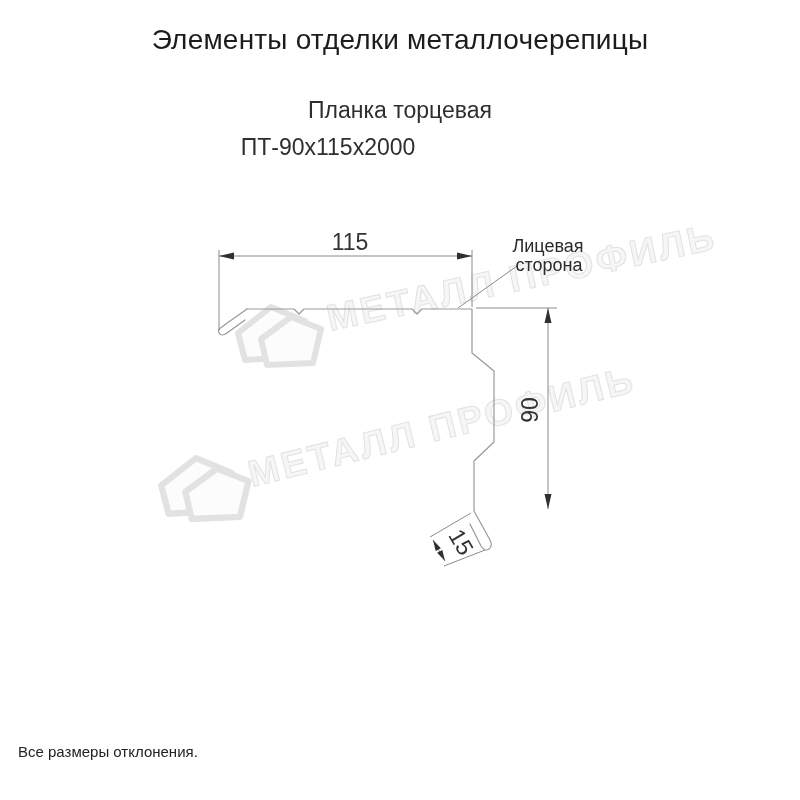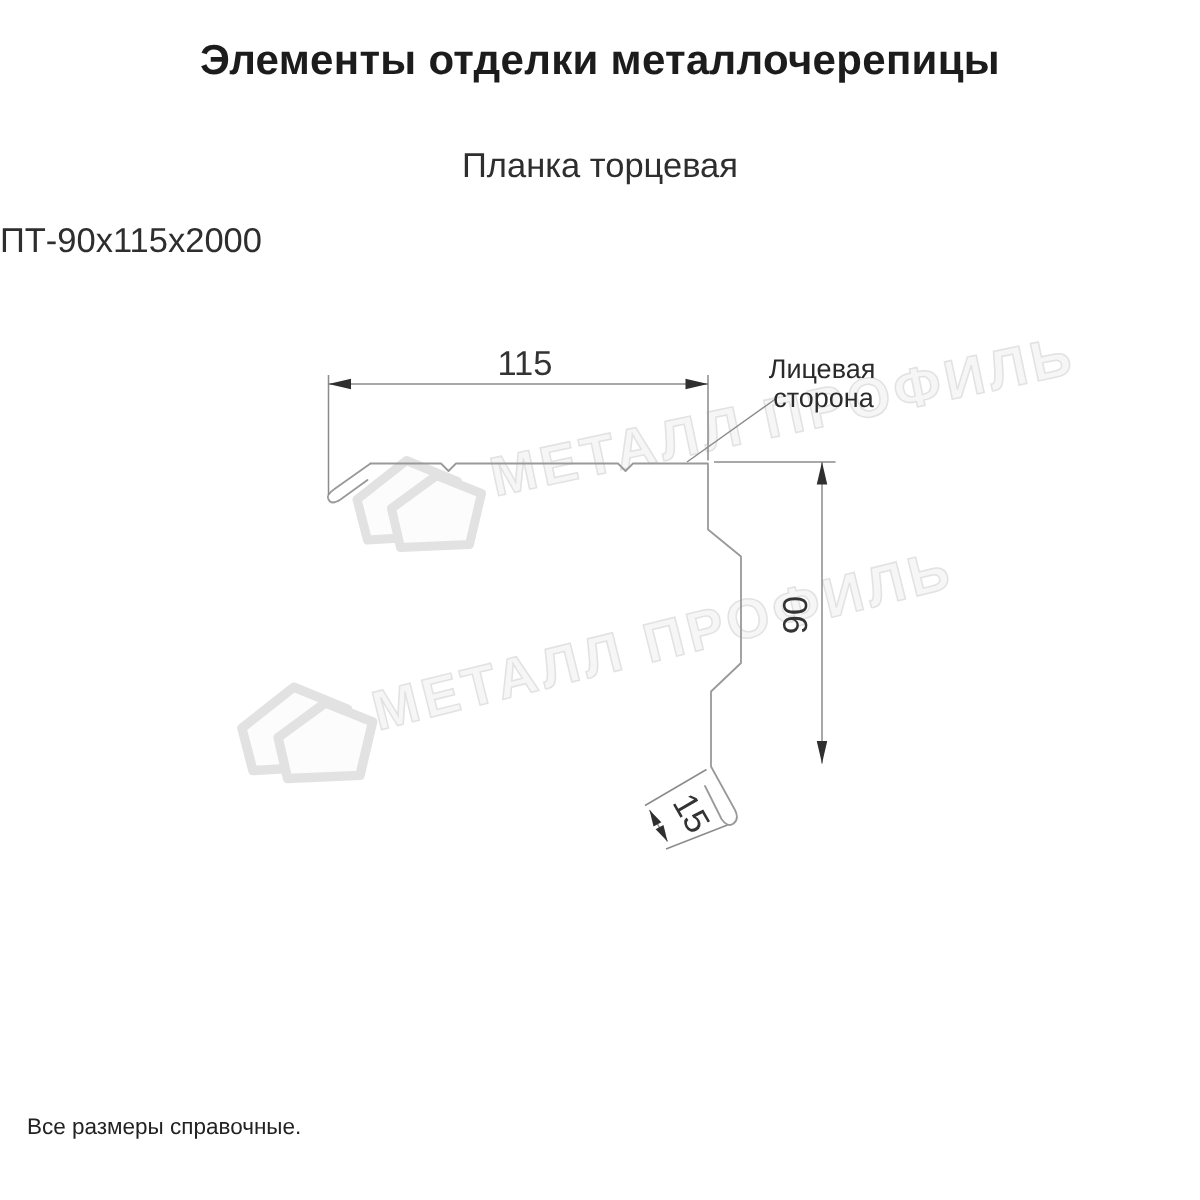--- a/index.html
+++ b/index.html
@@ -2,29 +2,29 @@
 <html><head>
 <meta charset="utf-8">
 <style>
   html,body{margin:0;padding:0;}
   body{
     width:800px;height:800px;position:relative;background:#ffffff;overflow:hidden;
     font-family:"Liberation Sans","DejaVu Sans",sans-serif;
   }
   .page-title{
     position:absolute;top:24px;left:0;width:800px;text-align:center;
-    font-size:28px;color:#1c1c1c;letter-spacing:.2px;font-weight:bold;
+    font-size:28px;color:#1c1c1c;letter-spacing:.2px;
   }
   .product-name{
     position:absolute;top:97px;left:0;width:800px;text-align:center;
     font-size:23px;color:#2e2e2e;
   }
   .product-sku{
-    position:absolute;top:134px;left:0;width:656px;text-align:left;
-    font-size:23px;color:#2e2e2e;margin-top:13px;
+    position:absolute;top:134px;left:0;width:656px;text-align:center;
+    font-size:23px;color:#2e2e2e;
   }
   .drawing{position:absolute;top:0;left:0;}
   svg text{font-family:"Liberation Sans","DejaVu Sans",sans-serif;}
   .dim-text{font-size:23px;}
   .face-label{font-size:18px;}
   .wm-text{font-size:37px;font-weight:bold;letter-spacing:3px;}
   .footer{
     position:absolute;left:18px;top:741px;font-size:15px;color:#222222;line-height:21px;
   }
 </style>
@@ -106,14 +106,14 @@
   </g>
 
   <g>
     <line x1="517" y1="266" x2="458" y2="308" stroke-width="1" stroke="#8b8b8b"></line>
     <text class="face-label" x="548" y="252" text-anchor="middle" fill="#2a2a2a">Лицевая</text>
     <text class="face-label" x="549" y="271" text-anchor="middle" fill="#2a2a2a">сторона</text>
   </g>
 </svg>
 
 <div class="footer">
-  <div>Все размеры справочные.</div>
+  <div>Все размеры отклонения.</div>
 </div>
 
 </body></html>

